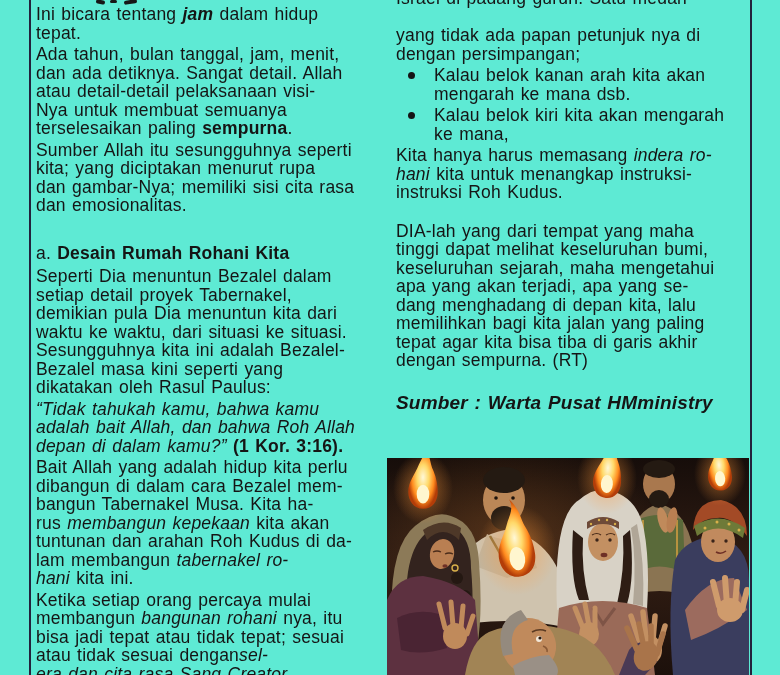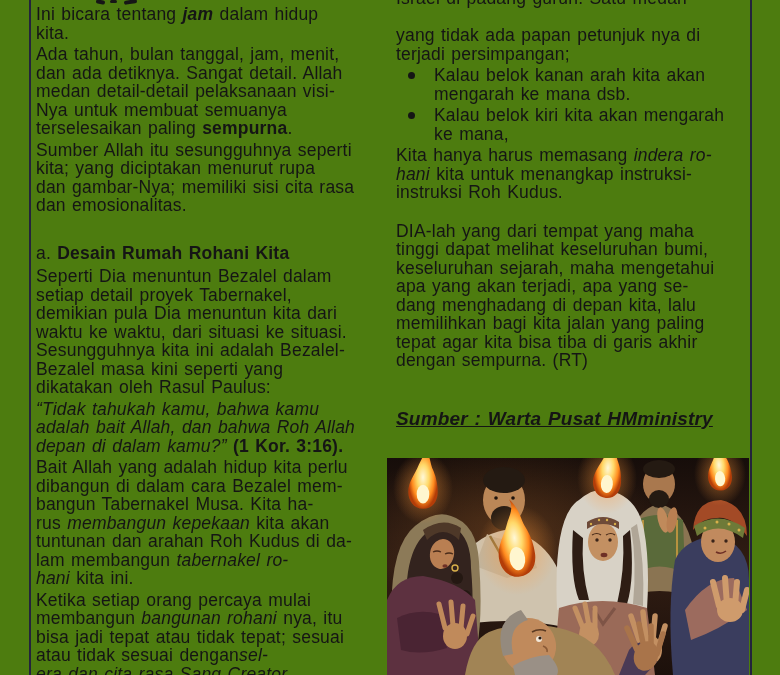--- a/index.html
+++ b/index.html
@@ -1,28 +1,28 @@
 <!DOCTYPE html>
 <html><head>
 <meta charset="utf-8">
 <style>
   html,body{margin:0;padding:0;background:#ffffff;}
-  .page{position:relative;width:780px;height:675px;background:#4d7c0f;overflow:hidden;
+  .page{position:relative;width:780px;height:675px;background:#5eead4;overflow:hidden;
         font-family:"Liberation Sans","DejaVu Sans",sans-serif;font-size:17.5px;line-height:18.5px;
         color:#151515;letter-spacing:0.2px;word-spacing:1.2px;}
   .rule{position:absolute;top:0;bottom:0;width:2px;background:#23233c;}
   .rule-left{left:29px;}
   .rule-right{left:750px;}
   .col{position:absolute;}
   .col-left{left:36px;top:5px;width:352px;}
   .col-right{left:396px;top:-11px;width:352px;}
   .blk{margin:0 0 3px 0;white-space:nowrap;}
   .heading{margin-top:29px;margin-bottom:5px;}
   .gap-above{margin-top:20px;}
-  .source{margin-top:40px;font-size:19px;text-decoration:underline;}
+  .source{margin-top:24px;font-size:19px;}
   .bullet-item{position:relative;padding-left:38px;margin:3px 0;white-space:nowrap;}
   .dot{position:absolute;left:12px;top:6px;width:7px;height:7px;background:#151515;border-radius:50%;}
   .s-n{font-style:normal;font-weight:normal;}
   .s-b{font-weight:bold;}
   .s-i{font-style:italic;}
   .s-bi{font-weight:bold;font-style:italic;}
   .remnant{position:absolute;background:#161616;border-radius:2px;}
   .painting{position:absolute;left:387px;top:458px;width:362px;height:217px;overflow:hidden;}
   .painting svg{display:block;}
 </style>
@@ -32,31 +32,31 @@
 <div class="page">
 
   <div class="rule rule-left"></div>
   <div class="rule rule-right"></div>
 
   <div class="remnant" style="left:96px;top:0;width:9px;height:4px;transform:rotate(12deg);"></div>
   <div class="remnant" style="left:110px;top:0;width:7px;height:3px;"></div>
   <div class="remnant" style="left:124px;top:0;width:13px;height:4px;transform:rotate(-8deg);"></div>
 
   <div class="col col-left">
-      <p class="blk para"><span class="s-n">Ini bicara tentang </span><span class="s-bi">jam</span><span class="s-n"> dalam  hidup</span><br><span class="s-n">kita.</span></p>
-      <p class="blk para"><span class="s-n">Ada tahun, bulan tanggal, jam, menit,</span><br><span class="s-n">dan ada detiknya. Sangat detail. Allah</span><br><span class="s-n">medan detail-detail pelaksanaan visi-</span><br><span class="s-n">Nya untuk membuat semuanya</span><br><span class="s-n">terselesaikan paling </span><span class="s-b">sempurna</span><span class="s-n">.</span></p>
+      <p class="blk para"><span class="s-n">Ini bicara tentang </span><span class="s-bi">jam</span><span class="s-n"> dalam  hidup</span><br><span class="s-n">tepat.</span></p>
+      <p class="blk para"><span class="s-n">Ada tahun, bulan tanggal, jam, menit,</span><br><span class="s-n">dan ada detiknya. Sangat detail. Allah</span><br><span class="s-n">atau detail-detail pelaksanaan visi-</span><br><span class="s-n">Nya untuk membuat semuanya</span><br><span class="s-n">terselesaikan paling </span><span class="s-b">sempurna</span><span class="s-n">.</span></p>
       <p class="blk para"><span class="s-n">Sumber Allah itu sesungguhnya seperti</span><br><span class="s-n">kita; yang diciptakan menurut rupa</span><br><span class="s-n">dan gambar-Nya; memiliki sisi cita rasa</span><br><span class="s-n">dan emosionalitas.</span></p>
       <p class="blk heading"><span class="s-n">a. </span><span class="s-b">Desain Rumah Rohani Kita</span></p>
       <p class="blk para"><span class="s-n">Seperti Dia menuntun Bezalel dalam</span><br><span class="s-n">setiap detail proyek Tabernakel,</span><br><span class="s-n">demikian pula Dia menuntun kita dari</span><br><span class="s-n">waktu ke waktu, dari situasi ke situasi.</span><br><span class="s-n">Sesungguhnya kita ini adalah Bezalel-</span><br><span class="s-n">Bezalel masa kini seperti yang</span><br><span class="s-n">dikatakan oleh Rasul Paulus:</span></p>
       <p class="blk quote"><span class="s-i">“Tidak tahukah kamu, bahwa kamu</span><br><span class="s-i">adalah bait Allah, dan bahwa Roh Allah</span><br><span class="s-i">depan di dalam kamu?” </span><span class="s-b">(1 Kor. 3:16).</span></p>
       <p class="blk para"><span class="s-n">Bait Allah yang adalah hidup kita perlu</span><br><span class="s-n">dibangun di dalam cara Bezalel mem-</span><br><span class="s-n">bangun Tabernakel Musa. Kita ha-</span><br><span class="s-n">rus </span><span class="s-i">membangun kepekaan</span><span class="s-n"> kita akan</span><br><span class="s-n">tuntunan dan arahan Roh Kudus di da-</span><br><span class="s-n">lam membangun </span><span class="s-i">tabernakel ro-</span><br><span class="s-i">hani</span><span class="s-n"> kita ini.</span></p>
       <p class="blk para"><span class="s-n">Ketika setiap orang percaya mulai</span><br><span class="s-n">membangun </span><span class="s-i">bangunan rohani</span><span class="s-n"> nya, itu</span><br><span class="s-n">bisa jadi tepat atau tidak tepat; sesuai</span><br><span class="s-n">atau tidak sesuai dengan</span><span class="s-i">sel-</span><br><span class="s-i">era dan cita rasa Sang Creator</span></p>
     </div>
   <div class="col col-right">
-      <p class="blk para"><span class="s-n">Israel di padang gurun. Satu medan</span><br><br><span class="s-n">yang tidak ada papan petunjuk nya di</span><br><span class="s-n">terjadi persimpangan;</span></p>
+      <p class="blk para"><span class="s-n">Israel di padang gurun. Satu medan</span><br><br><span class="s-n">yang tidak ada papan petunjuk nya di</span><br><span class="s-n">dengan persimpangan;</span></p>
       <div class="bullet-item"><span class="dot"></span><span><span class="s-n">Kalau belok kanan arah kita akan</span><br><span class="s-n">mengarah ke mana dsb.</span></span></div>
       <div class="bullet-item"><span class="dot"></span><span><span class="s-n">Kalau belok kiri kita akan mengarah</span><br><span class="s-n">ke mana,</span></span></div>
       <p class="blk para"><span class="s-n">Kita hanya harus memasang </span><span class="s-i">indera ro-</span><br><span class="s-i">hani</span><span class="s-n"> kita untuk menangkap instruksi-</span><br><span class="s-n">instruksi Roh Kudus.</span></p>
       <p class="blk para gap-above"><span class="s-n">DIA-lah yang dari tempat yang maha</span><br><span class="s-n">tinggi dapat melihat keseluruhan bumi,</span><br><span class="s-n">keseluruhan sejarah, maha mengetahui</span><br><span class="s-n">apa yang akan terjadi, apa yang se-</span><br><span class="s-n">dang menghadang di depan kita, lalu</span><br><span class="s-n">memilihkan bagi kita jalan yang paling</span><br><span class="s-n">tepat agar kita bisa tiba di garis akhir</span><br><span class="s-n">dengan sempurna. (RT)</span></p>
       <p class="blk source"><span class="s-bi">Sumber : Warta Pusat HMministry</span></p>
     </div>
 
   <div class="painting">
     <svg width="362" height="217" viewBox="0 0 362 217" xmlns="http://www.w3.org/2000/svg">
       <defs>

